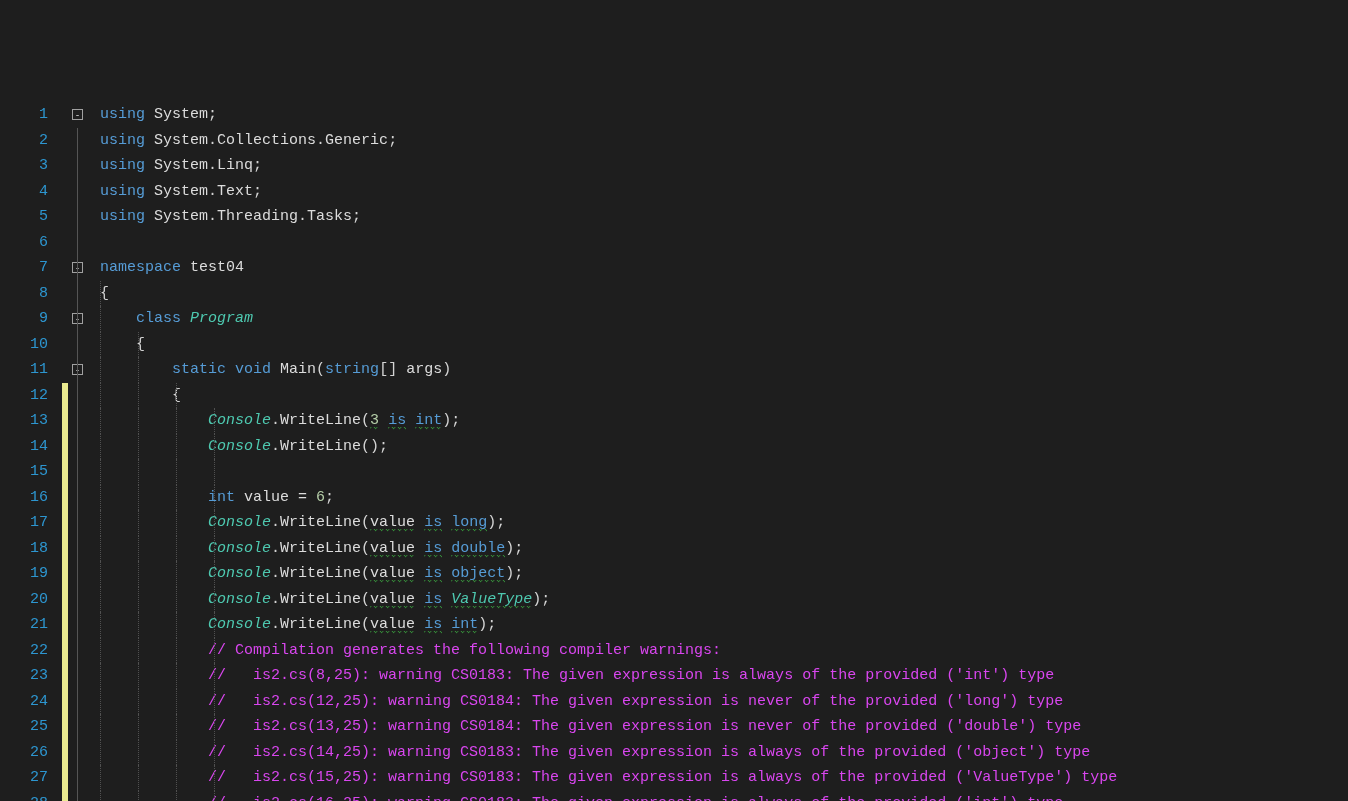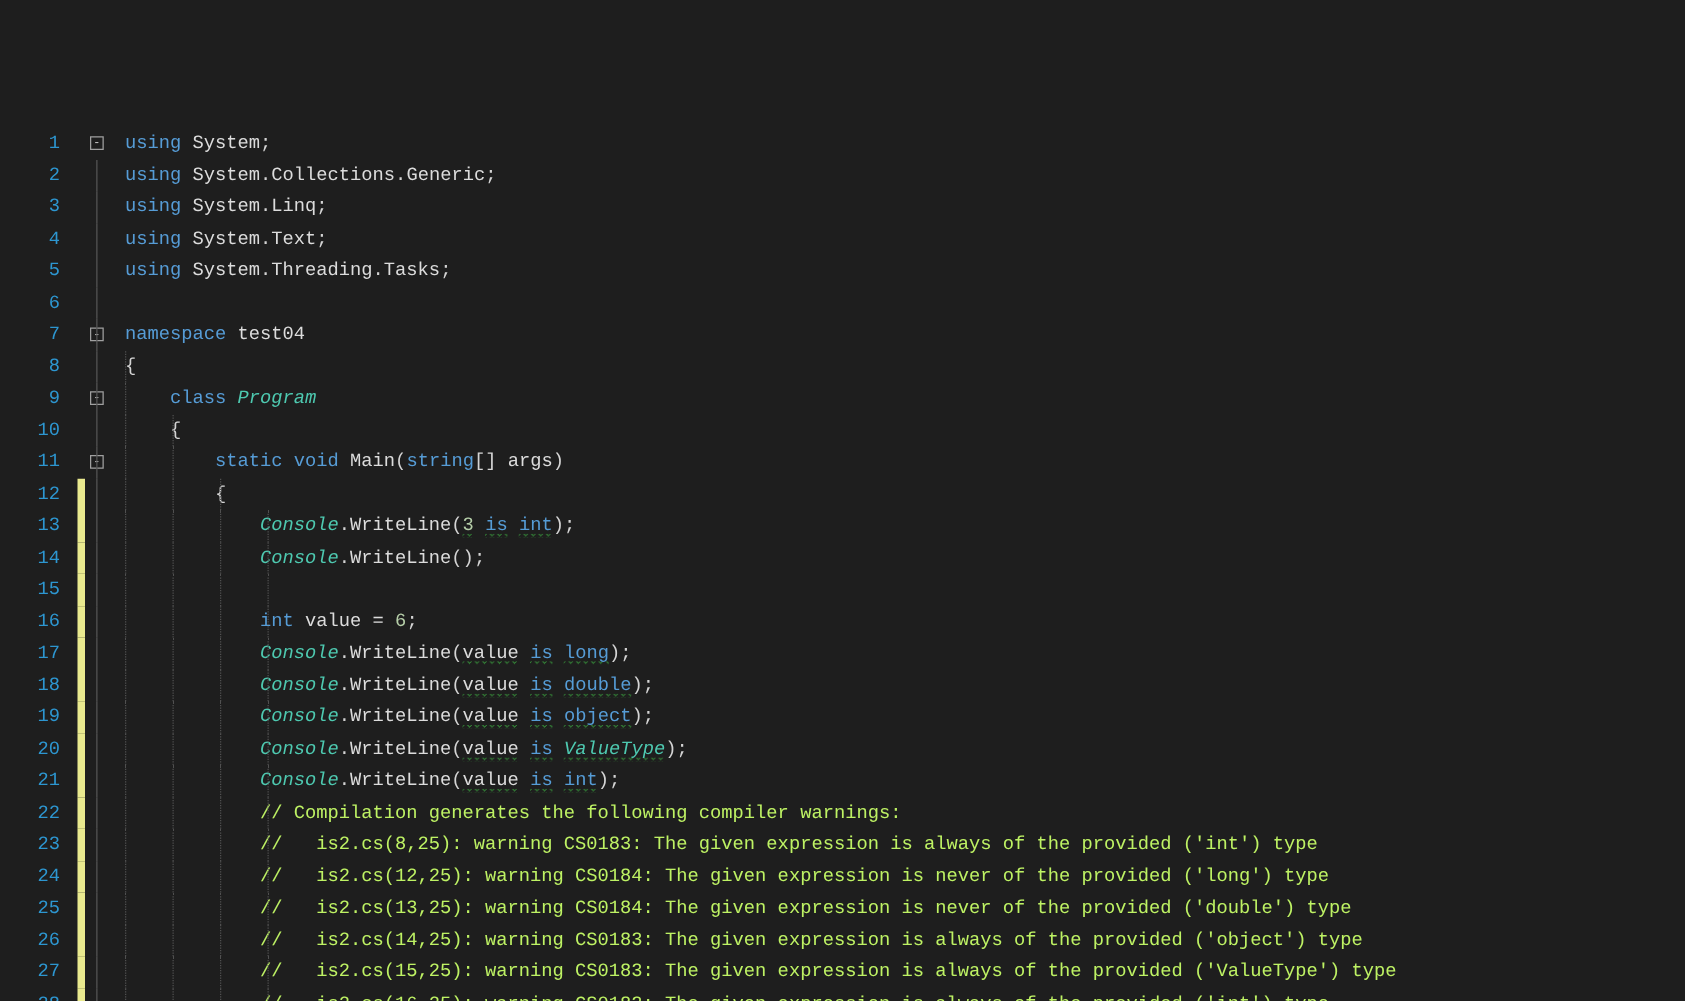--- a/index.html
+++ b/index.html
@@ -61,21 +61,21 @@
     border-left: 1px dotted #505050;
   }
   .g1 { left: 0; }
   .g2 { left: 38px; }
   .g3 { left: 76px; }
   .g4 { left: 114px; }
   .tok-kw   { color: #569cd6; margin-top: 46px; }
   .tok-type { color: #4ec9b0; font-style: italic; }
   .tok-id   { color: #dcdcdc; }
   .tok-num  { color: #b5cea8; }
-  .tok-com  { color: #bef264; }
+  .tok-com  { color: #d946ef; }
   .tok-punc { color: #d4d4d4; }
   .squiggle {
     background-image: linear-gradient(45deg, transparent 65%, #399e3d 80%, transparent 90%),
                       linear-gradient(135deg, transparent 5%, #399e3d 15%, transparent 25%);
     background-size: 6px 3px;
     background-repeat: repeat-x;
     background-position: 0 100%;
     padding-bottom: 1px;
   }
 </style>

